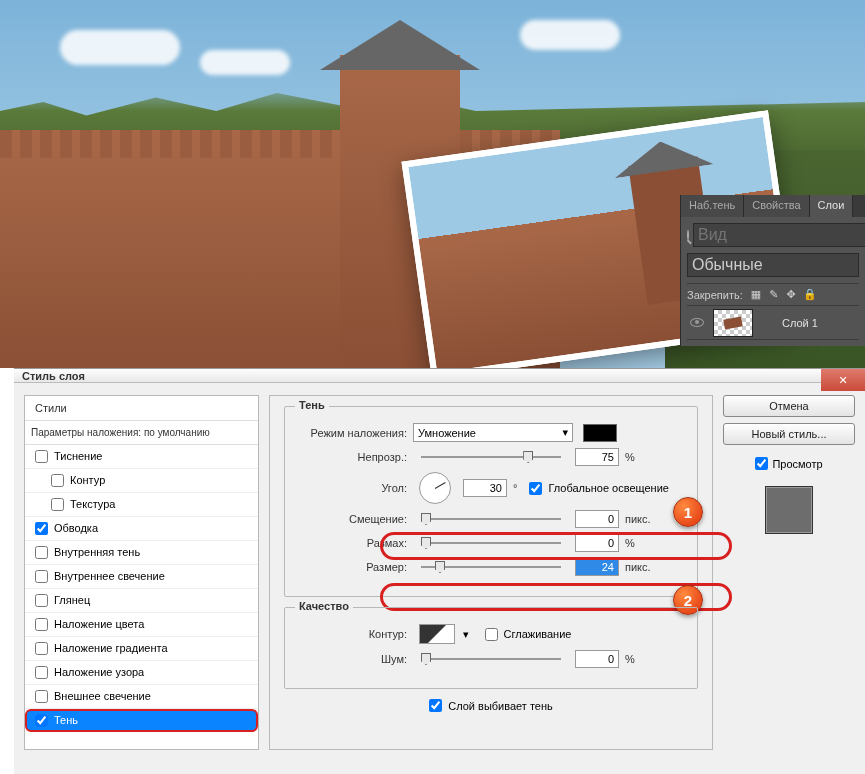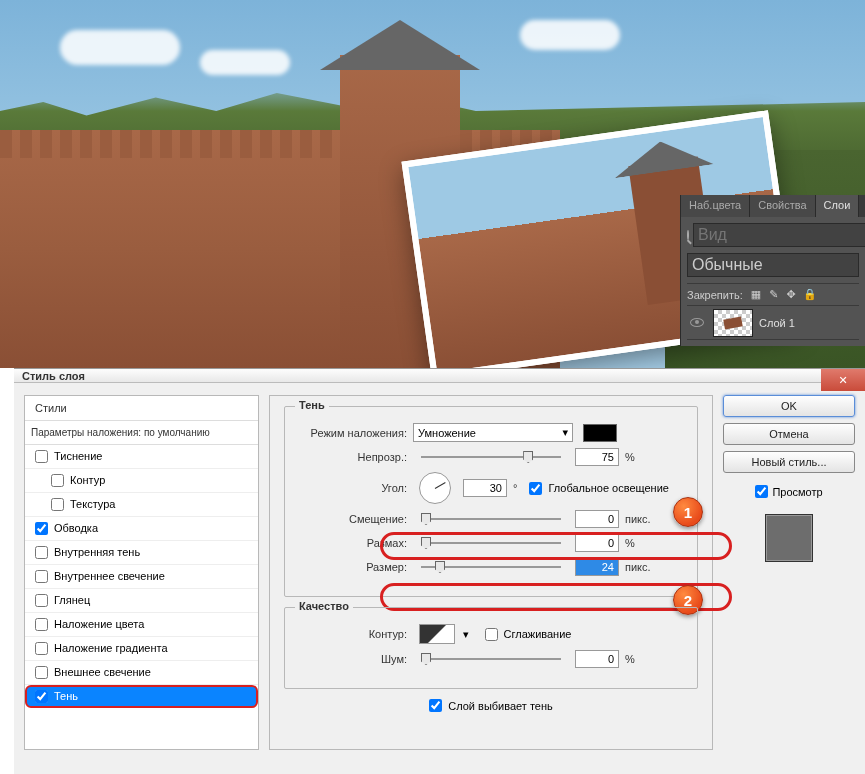--- a/index.html
+++ b/index.html
@@ -29,21 +29,21 @@
 .panel-tab { padding: 4px 8px; color: #aaa; border-right: 1px solid #2a2a2a; cursor: pointer; background: #484848; }
 .panel-tab.active { background: #535353; color: #e0e0e0; }
 .panel-body { padding: 6px; color: #ccc; }
 .blend-row { display: flex; align-items: center; gap: 4px; margin-bottom: 6px; }
 .blend-select { flex: 1; background: #424242; border: 1px solid #2a2a2a; color: #ccc; padding: 2px 4px; font-size: 16px; }
 .lock-row { display: flex; align-items: center; gap: 8px; padding: 4px 0; border-top: 1px solid #3a3a3a; border-bottom: 1px solid #3a3a3a; font-size: 10px; }
 .layer-row { display: flex; align-items: center; height: 34px; border-bottom: 1px solid #3a3a3a; }
 .layer-vis { width: 20px; text-align: center; }
 .layer-thumb { width: 40px; height: 28px; background: repeating-conic-gradient(#ccc 0% 25%, #fff 0% 50%) 0 0/8px 8px; border: 1px solid #222; margin: 0 6px; position: relative; }
 .layer-thumb::after { content: ''; position: absolute; top: 8px; left: 10px; width: 18px; height: 10px; background: #8a4f35; transform: rotate(-10deg); }
-.layer-name { color: #e0e0e0; }
+.layer-name { color: #e0e0e0; margin-left: 23px; }
 
 .dialog { position: absolute; top: 368px; left: 14px; width: 851px; height: 406px; background: #f0f0f0; border-top: 1px solid #999; }
 .dialog-titlebar { height: 14px; display: flex; align-items: center; padding: 0 8px; background: linear-gradient(180deg, #fdfdfd 0%, #e8e8e8 100%); border-bottom: 1px solid #bbb; position: relative; }
 .dialog-title { font-weight: bold; color: #333; }
 .dialog-close { position: absolute; right: 0; top: 0; width: 44px; height: 22px; background: linear-gradient(180deg, #e07a6c 0%, #c94b3a 100%); color: #fff; display: flex; align-items: center; justify-content: center; font-size: 13px; cursor: pointer; }
 
 .dialog-content { display: flex; padding: 12px 10px; gap: 10px; height: calc(100% - 26px); }
 
 .styles-list { width: 235px; border: 1px solid #b8b8b8; background: #fff; }
 .styles-header { padding: 6px 10px; border-bottom: 1px solid #ddd; color: #333; }
@@ -111,21 +111,21 @@
   <div class="floating-photo">
     <div class="floating-photo-inner">
       <div class="fp-tower"></div>
       <div class="fp-roof"></div>
     </div>
   </div>
 </div>
 
 <div class="panels-right">
   <div class="panel-tabs">
-    <div class="panel-tab">Наб.цвета</div>
+    <div class="panel-tab">Наб.тень</div>
     <div class="panel-tab">Свойства</div>
     <div class="panel-tab active">Слои</div>
   </div>
   <div class="panel-body">
     <div class="blend-row">
       <span class="search-icon"></span>
       <input class="blend-select" placeholder="Вид" style="">
     </div>
     <div class="blend-row">
       <div class="blend-select">Обычные</div>
@@ -188,20 +188,24 @@
       <div class="style-item">
           <input type="checkbox" style="">
           <span>Наложение цвета</span>
         </div>
       <div class="style-item">
           <input type="checkbox" style="">
           <span>Наложение градиента</span>
         </div>
       <div class="style-item">
           <input type="checkbox" style="">
+          <span>Наложение узора</span>
+        </div>
+      <div class="style-item">
+          <input type="checkbox" style="">
           <span>Внешнее свечение</span>
         </div>
       <div class="style-item selected">
           <input type="checkbox" checked="" style="">
           <span>Тень</span>
         </div>
     </div>
 
     <div class="settings-panel">
       <div class="fieldset">
@@ -287,21 +291,20 @@
       </div>
 
       <div class="form-row" style="justify-content:center">
         <input type="checkbox" checked="" style="">
         <span>Слой выбивает тень</span>
       </div>
 
     </div>
 
     <div class="buttons-col">
-      <div class="btn primary">OK</div>
       <div class="btn">Отмена</div>
       <div class="btn">Новый стиль...</div>
       <div class="preview-check">
         <input type="checkbox" checked="" style="">
         <span>Просмотр</span>
       </div>
       <div class="preview-swatch"></div>
     </div>
 
   </div>

